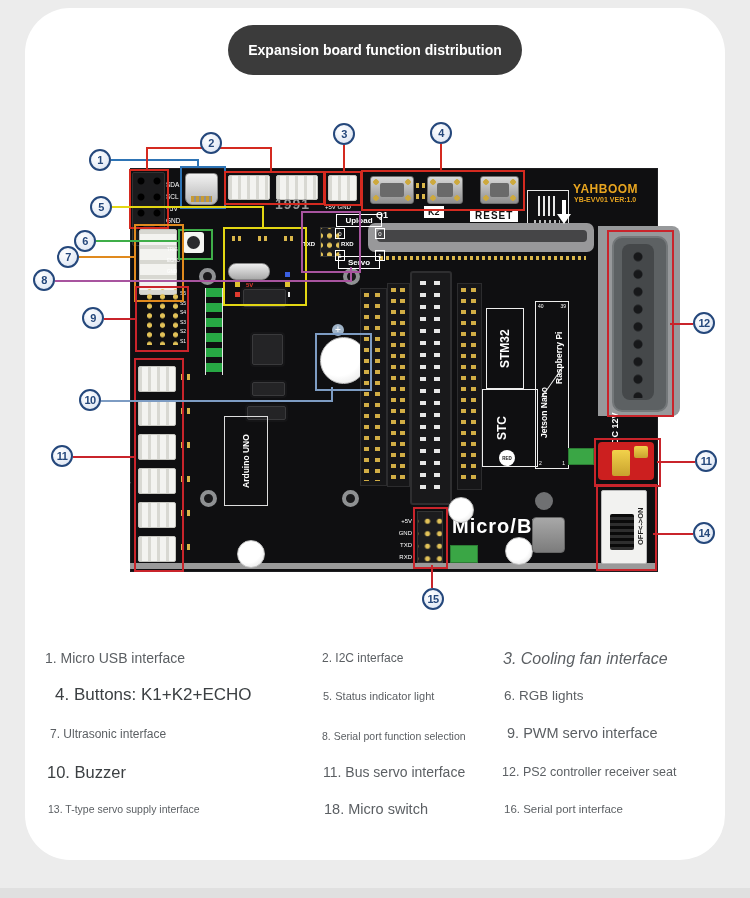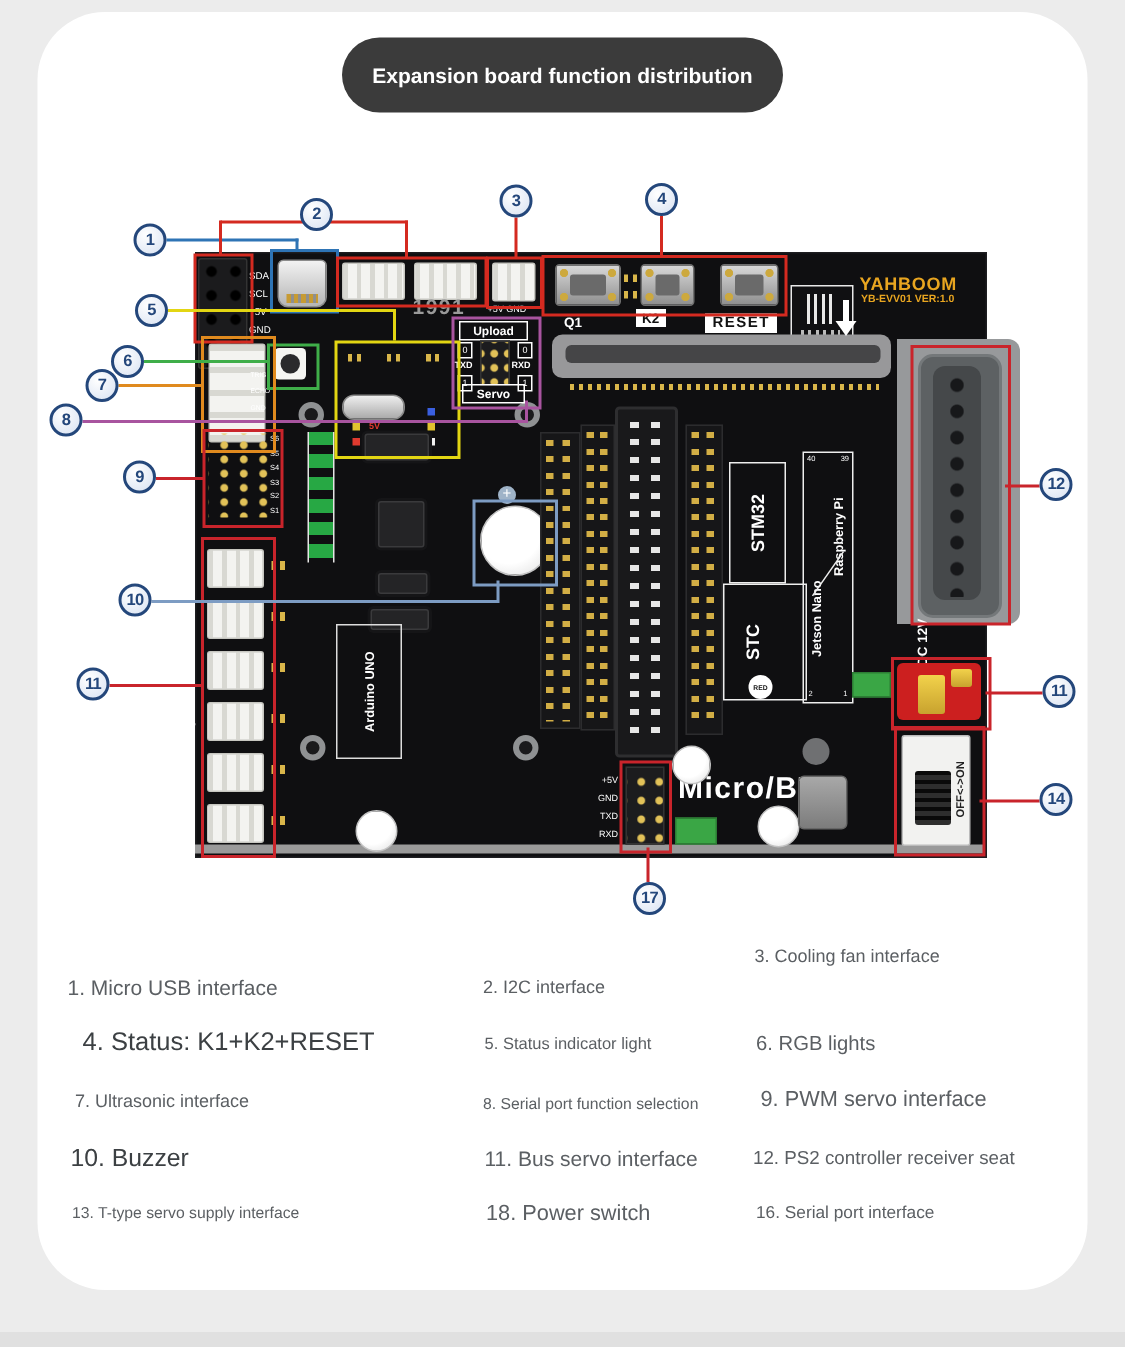--- a/index.html
+++ b/index.html
@@ -57,21 +57,21 @@
       display:flex;align-items:center;justify-content:center;box-sizing:border-box;}
   .leg{color:#5b5f63;white-space:nowrap;}
   .greenled{background:repeating-linear-gradient(180deg,#27a844 0 9px,transparent 9px 15px);
       border-left:1px solid #e5e5e5;border-right:1px solid #e5e5e5;}
   .ps2body{background:#5d6163;border:2px solid #74787a;border-radius:10px;}
   .ps2holes{background-image:radial-gradient(circle,#17181a 4px,transparent 5px);background-size:16px 17.5px;
       background-position:center top;}
   .knob{background:repeating-linear-gradient(180deg,#0a0a0a 0 3px,#2e2e2e 3px 6px);border-radius:2px;}
   .arrowbar{background:#fff;}
   .arrowhead{width:0;height:0;border-left:7px solid transparent;border-right:7px solid transparent;border-top:10px solid #fff;}
-  .wbx{border:1px solid #fff;color:#fff;display:flex;align-items:center;justify-content:center;}
+  .wbx{border:1px solid #fff;color:#fff;display:flex;align-items:center;justify-content:center;margin-left:30px;}
 </style>
 </head>
 <body>
 
 <div class="abs" id="card"></div>
 <div class="abs" id="bottom-strip"></div>
 
 <div class="abs" id="title-pill">
   <span>Expansion board function distribution</span>
 </div>
@@ -350,33 +350,33 @@
   <div class="abs callout" style="left:693px;top:312px;">
       <span>12</span>
     </div>
   <div class="abs callout" style="left:695px;top:450px;">
       <span>11</span>
     </div>
   <div class="abs callout" style="left:693px;top:522px;">
       <span>14</span>
     </div>
   <div class="abs callout" style="left:422px;top:588px;">
-      <span>17</span>
+      <span>15</span>
     </div>
 </div>
 
 <div>
   <div class="abs leg" style="left:45px;top:650px;font-size:14px;"><span>1.</span> <span>Micro USB interface</span></div>
   <div class="abs leg" style="left:322px;top:651px;font-size:12px;"><span>2.</span> <span>I2C interface</span></div>
-  <div class="abs leg" style="left:503px;top:630px;font-size:12px;"><span>3.</span> <span>Cooling fan interface</span></div>
-  <div class="abs leg" style="left:55px;top:685px;font-size:17px;color:#3c4043;"><span>4.</span> <span>Status: K1+K2+RESET</span></div>
+  <div class="abs leg" style="left:503px;top:650px;font-size:16px;font-style:italic;"><span>3.</span> <span>Cooling fan interface</span></div>
+  <div class="abs leg" style="left:55px;top:685px;font-size:17px;color:#3c4043;"><span>4.</span> <span>Buttons: K1+K2+ECHO</span></div>
   <div class="abs leg" style="left:323px;top:690px;font-size:11px;"><span>5.</span> <span>Status indicator light</span></div>
   <div class="abs leg" style="left:504px;top:688px;font-size:13.5px;"><span>6.</span> <span>RGB lights</span></div>
   <div class="abs leg" style="left:50px;top:727px;font-size:12px;"><span>7.</span> <span>Ultrasonic interface</span></div>
   <div class="abs leg" style="left:322px;top:730px;font-size:10.5px;"><span>8.</span> <span>Serial port function selection</span></div>
   <div class="abs leg" style="left:507px;top:725px;font-size:14.5px;"><span>9.</span> <span>PWM servo interface</span></div>
   <div class="abs leg" style="left:47px;top:763px;font-size:16.5px;color:#3c4043;"><span>10.</span> <span>Buzzer</span></div>
   <div class="abs leg" style="left:323px;top:764px;font-size:14px;"><span>11.</span> <span>Bus servo interface</span></div>
   <div class="abs leg" style="left:502px;top:765px;font-size:12.5px;"><span>12.</span> <span>PS2 controller receiver seat</span></div>
   <div class="abs leg" style="left:48px;top:803px;font-size:10.5px;"><span>13.</span> <span>T-type servo supply interface</span></div>
-  <div class="abs leg" style="left:324px;top:801px;font-size:14.5px;"><span>18.</span> <span>Power switch</span></div>
+  <div class="abs leg" style="left:324px;top:801px;font-size:14.5px;"><span>18.</span> <span>Micro switch</span></div>
   <div class="abs leg" style="left:504px;top:803px;font-size:11.5px;"><span>16.</span> <span>Serial port interface</span></div>
 </div>
 
 </body></html>

